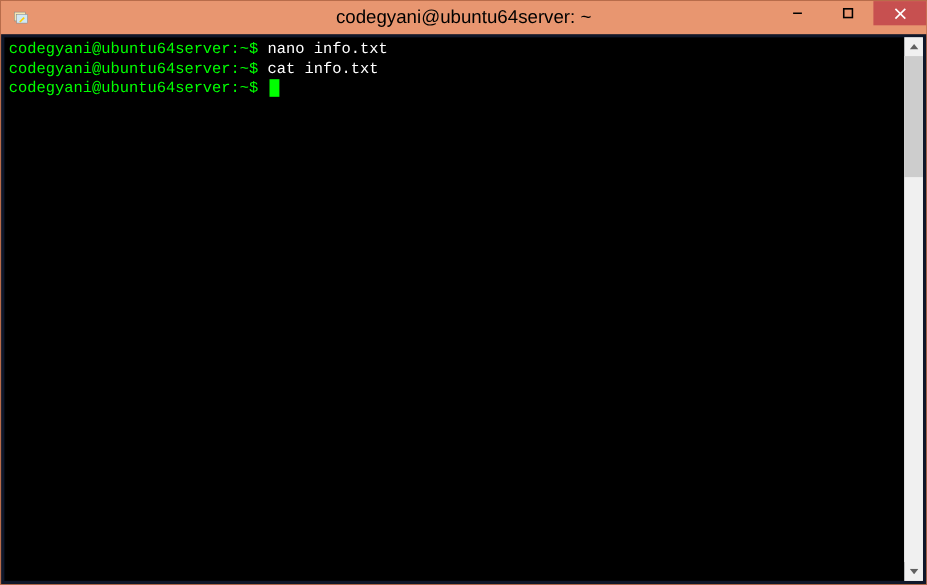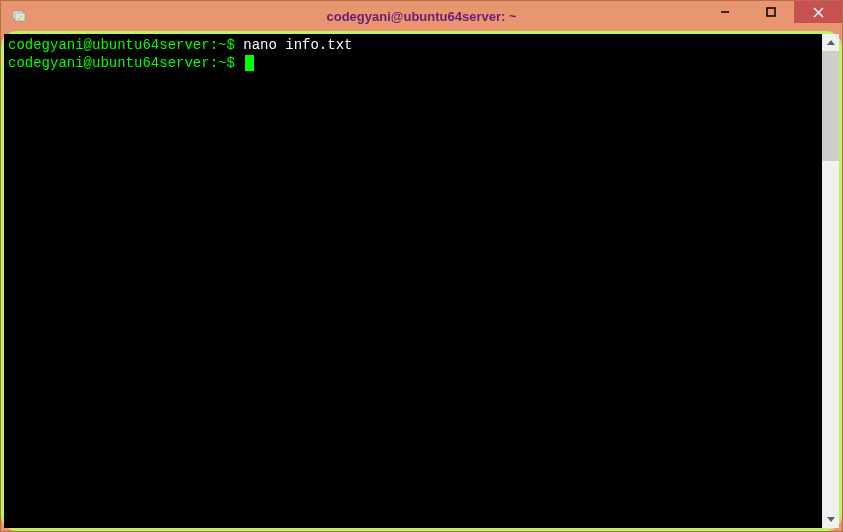--- a/index.html
+++ b/index.html
@@ -33,23 +33,23 @@
       height: 20px;
       margin-left: 8px;
       display: flex;
       align-items: center;
       justify-content: center;
     }
     .title {
       position: absolute;
       left: 50%;
       transform: translateX(-50%);
-      color: #701a75;
-      font-size: 13px;
-      font-weight: bold;
+      color: #000000;
+      font-size: 17px;
+      font-weight: normal;
     }
     .window-controls {
       margin-left: auto;
       display: flex;
       height: 100%;
     }
     .win-btn {
       width: 46px;
       height: 22px;
       display: flex;
@@ -67,23 +67,22 @@
       color: #000;
     }
     .win-btn.close {
       background: #c75050;
       color: #fff;
       width: 48px;
     }
     .terminal-container {
       flex: 1;
       display: flex;
-      background: #bef264;
+      background: #0f172a;
       padding: 3px;
-      border-radius: 16px;
     }
     .terminal {
       flex: 1;
       background: #000;
       font-family: 'Courier New', monospace;
       font-size: 14px;
       line-height: 18px;
       padding: 2px 4px;
       overflow: hidden;
       position: relative;
@@ -167,20 +166,21 @@
         <svg width="11" height="11" viewBox="0 0 11 11">
             <line x1="1" y1="1" x2="10" y2="10" stroke="#fff" stroke-width="1.5"></line>
             <line x1="10" y1="1" x2="1" y2="10" stroke="#fff" stroke-width="1.5"></line>
           </svg>
       </div>
     </div>
   </div>
   <div class="terminal-container">
     <div class="terminal">
       <div class="terminal-line"><span class="prompt">codegyani@ubuntu64server:~$</span><span class="command"> nano info.txt</span></div>
+      <div class="terminal-line"><span class="prompt">codegyani@ubuntu64server:~$</span><span class="command"> cat info.txt</span></div>
       <div class="terminal-line"><span class="prompt">codegyani@ubuntu64server:~$</span><span class="command"> </span><span class="cursor"></span></div>
     </div>
     <div class="scrollbar">
       <div class="scroll-btn">
         <svg width="8" height="5" viewBox="0 0 8 5">
             <polygon points="4,0 8,5 0,5" fill="#606060"></polygon>
           </svg>
       </div>
       <div class="scroll-track">
         <div class="scroll-thumb"></div>

